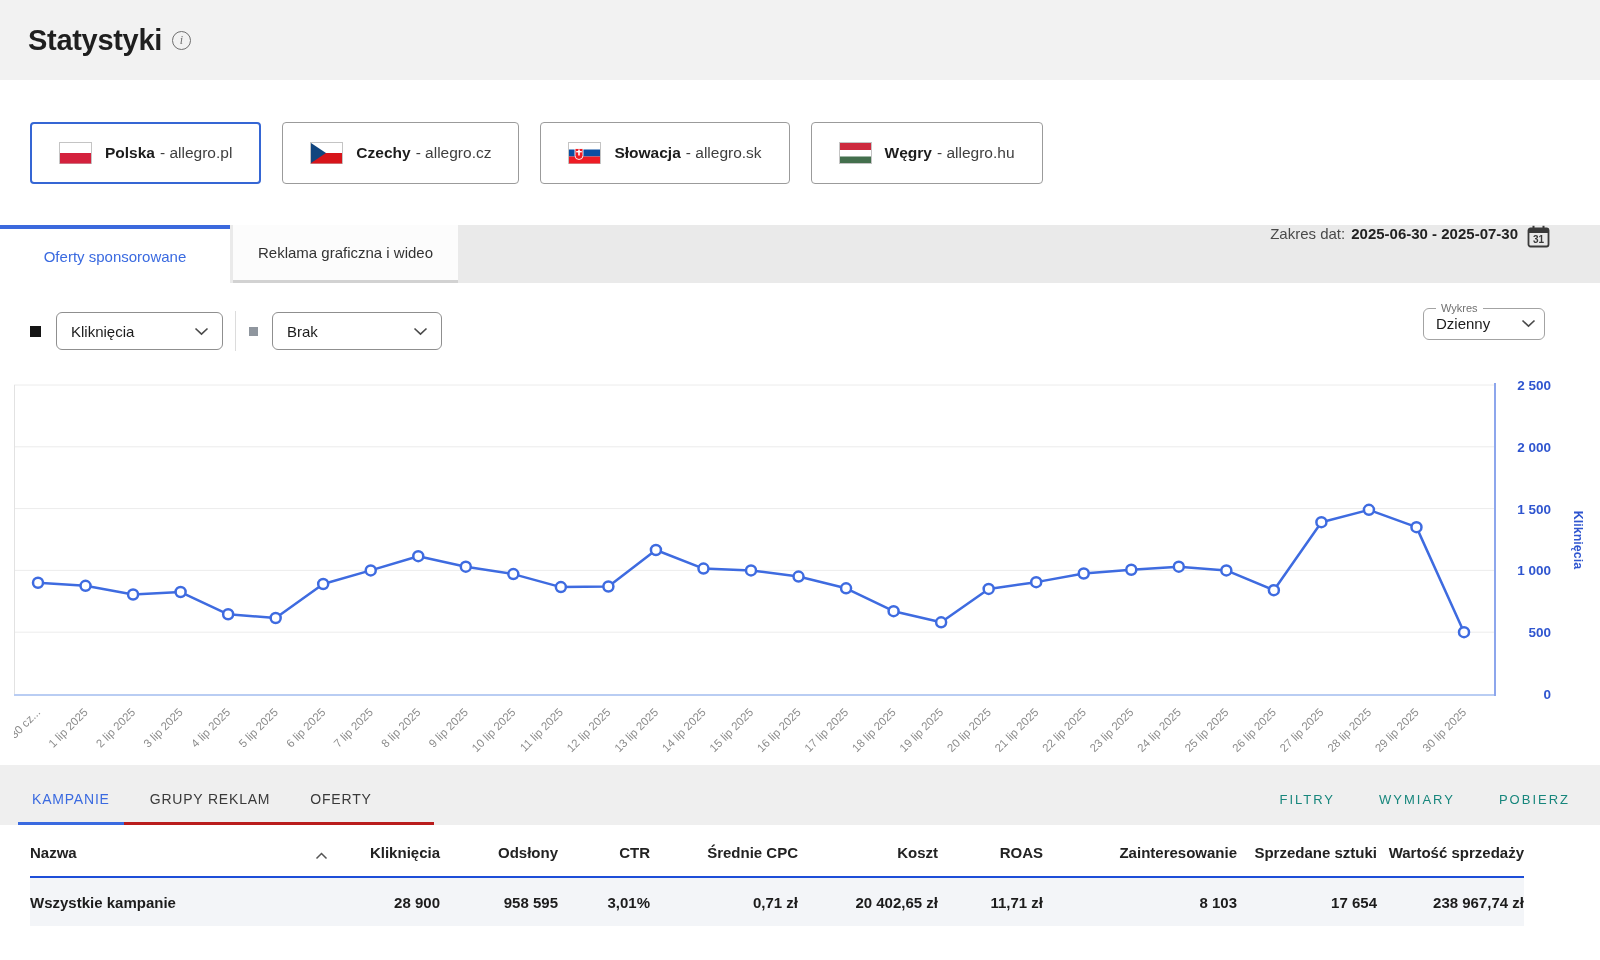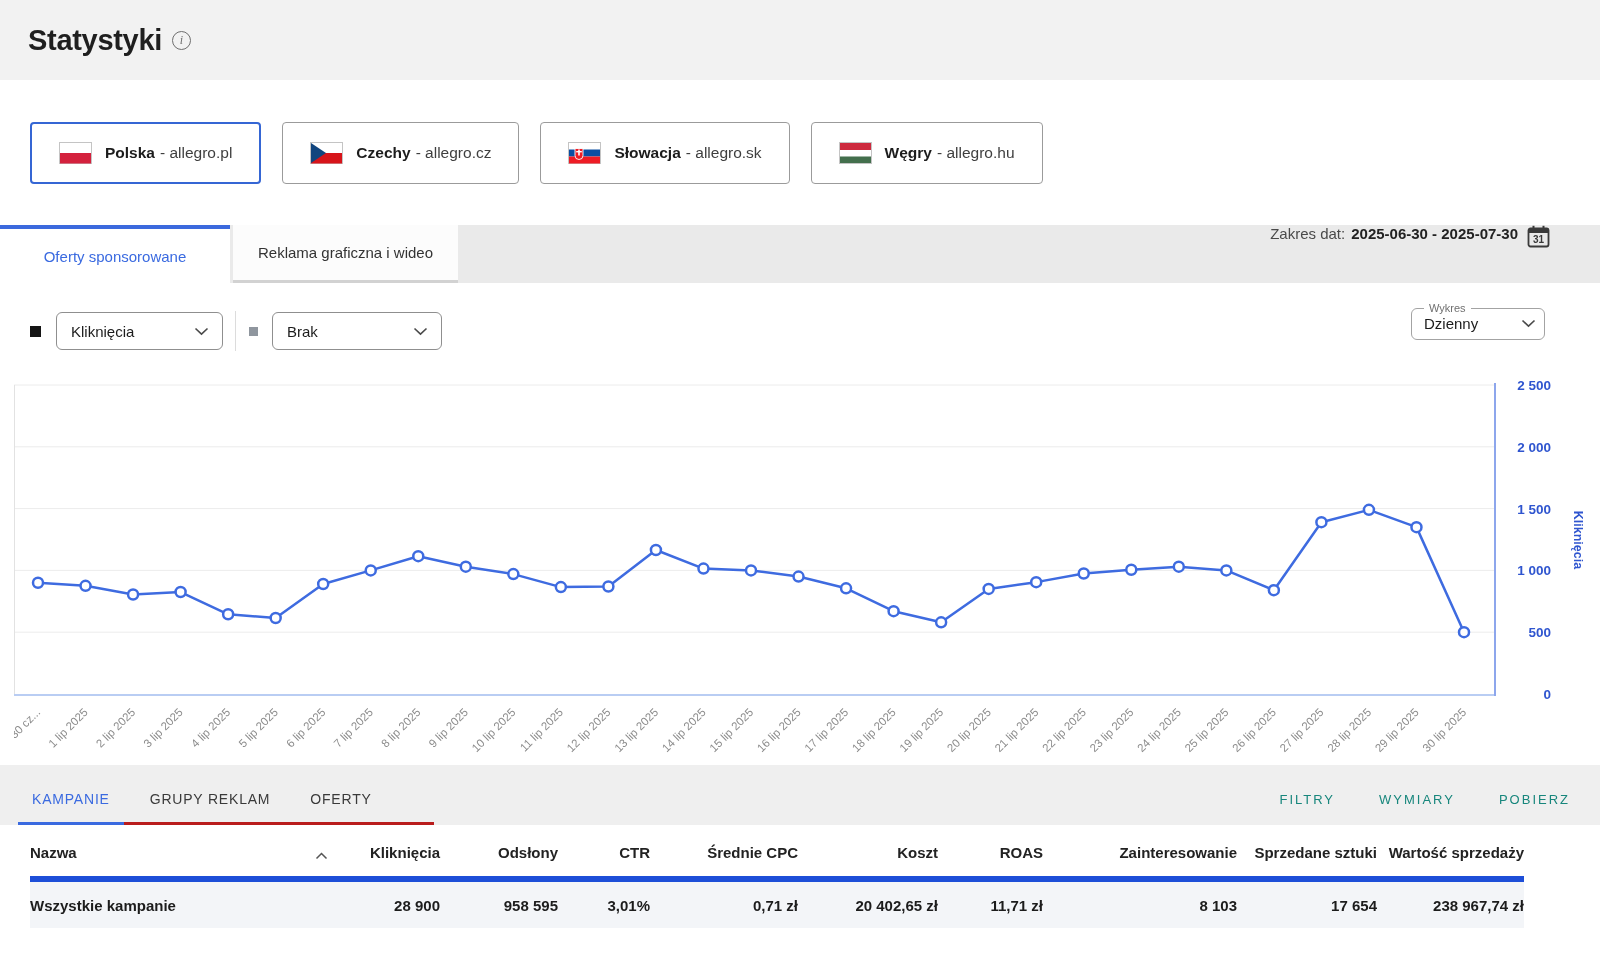--- a/index.html
+++ b/index.html
@@ -39,21 +39,21 @@
   .content { background:#fff; padding-top:28px; }
   .controls-row { margin:0 30px; height:40px; display:flex; align-items:center; position:relative; }
   .legend-sq1 { width:11px; height:11px; background:#151515; }
   .legend-sq2 { width:9px; height:9px; background:#8f969e; }
   .select-box { height:38px; border:1px solid #8f8f8f; border-radius:6px; background:#fff;
     display:flex; align-items:center; justify-content:space-between; padding:0 13px 0 14px;
     font-size:15px; color:#1c1c1c; cursor:pointer; }
   .select-metric { width:167px; margin-left:15px; }
   .select-compare { width:170px; margin-left:14px; }
   .ctrl-divider { width:1px; height:40px; background:#dcdcdc; margin:0 13px 0 12px; }
-  .wykres-fieldset { position:absolute; right:25px; top:-9px; width:134px;
+  .wykres-fieldset { position:absolute; right:25px; top:-9px; width:122px;
     border:1px solid #a3a3a3; border-radius:6px; padding:0 8px 7px 12px; background:#fff; }
   .wykres-fieldset legend { font-size:11px; color:#707070; padding:0 5px; }
   .fieldset-value { display:flex; justify-content:space-between; align-items:center;
     font-size:15px; color:#1c1c1c; cursor:pointer; padding-top:1px; }
 
   
   .chart-wrap { margin:24px 14px 0 14px; position:relative; height:390px; }
 
   
   .section-bar { height:60px; background:#efefef; display:flex; padding:0 30px; }
@@ -64,21 +64,21 @@
   .sec-tab.active::after { content:''; position:absolute; left:-12px; right:-12px; bottom:-3px;
     height:3px; background:#3a6ae0; }
   .sec-actions { margin-left:auto; align-self:flex-end; display:flex; gap:44px;
     padding-bottom:18px;justify-content:center; }
   .sec-action { color:#17867c; font-size:13px; letter-spacing:2px; cursor:pointer; white-space:nowrap; }
 
   
   .table-area { padding:0 30px; background:#fff; }
   table.stats { width:1494px; border-collapse:collapse; table-layout:fixed; }
   table.stats th { font-size:15px; font-weight:700; color:#222; vertical-align:bottom;
-    padding:18px 0 13px 0; border-bottom:6px solid #1d4ed8; text-align:right; line-height:1.35; }
+    padding:18px 0 13px 0; border-bottom:2px solid #1d4ed8; text-align:right; line-height:1.35; }
   table.stats th:first-child { text-align:left; }
   .th-nazwa { display:flex; justify-content:space-between; align-items:flex-end; padding-right:12px; }
   .sort-caret { display:block; margin-bottom:3px; }
   table.stats td { font-size:15px; font-weight:700; color:#1c1c1c; text-align:right;
     height:49px; background:#f3f5f8; padding:0; }
   table.stats td:first-child { text-align:left; }
 </style>
 </head>
 <body>
 

